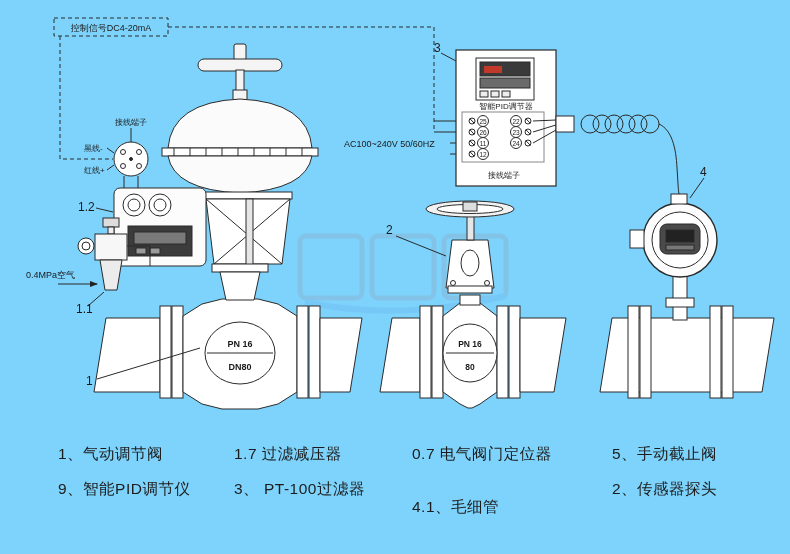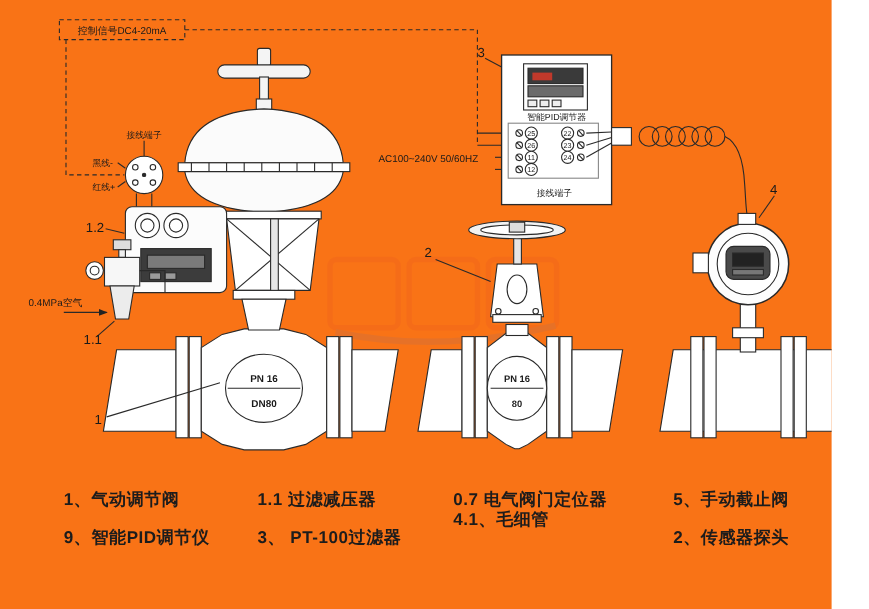--- a/index.html
+++ b/index.html
@@ -1,19 +1,19 @@
 <!DOCTYPE html>
 <html><head>
 <meta charset="utf-8">
 <style>
   html,body{margin:0;padding:0;background:#fff;}
-  .page{position:relative;width:725px;height:554px;background:#f97316;overflow:hidden;
-        font-family:"Liberation Sans","DejaVu Sans",sans-serif;padding-left:31px;}
+  .page{position:relative;width:790px;height:554px;background:#7dd3fc;overflow:hidden;
+        font-family:"Liberation Sans","DejaVu Sans",sans-serif;}
   .page svg{position:absolute;left:0;top:0;}
-  .legend-item{position:absolute;font-size:15.5px;color:#1c1c1c;letter-spacing:0.5px;white-space:nowrap;font-weight:bold;}
+  .legend-item{position:absolute;font-size:15.5px;color:#1c1c1c;letter-spacing:0.5px;white-space:nowrap;}
   text{fill:#1a1a1a;font-family:"Liberation Sans","DejaVu Sans",sans-serif;}
 </style>
 </head>
 <body>
 
 <div class="page">
 
 <svg width="790" height="430" viewBox="0 0 790 430">
   <defs>
     <marker id="arr" markerWidth="8" markerHeight="6" refX="7" refY="3" orient="auto">
@@ -247,22 +247,22 @@
   <text x="86" y="385" font-size="12">1</text>
   <text x="76" y="313" font-size="12">1.1</text>
   <text x="78" y="211" font-size="12">1.2</text>
   <text x="386" y="234" font-size="12">2</text>
   <text x="434" y="52" font-size="12">3</text>
   <text x="700" y="176" font-size="12">4</text>
 </svg>
 
 <div>
   <span class="legend-item" style="left:58px;top:444px">1、气动调节阀</span>
-  <span class="legend-item" style="left:234px;top:444px">1.1 过滤减压器</span>
+  <span class="legend-item" style="left:234px;top:444px">1.7 过滤减压器</span>
   <span class="legend-item" style="left:412px;top:444px">0.7 电气阀门定位器</span>
   <span class="legend-item" style="left:612px;top:444px">5、手动截止阀</span>
   <span class="legend-item" style="left:58px;top:479px">9、智能PID调节仪</span>
   <span class="legend-item" style="left:234px;top:479px">3、 PT-100过滤器</span>
-  <span class="legend-item" style="left:412px;top:462px">4.1、毛细管</span>
+  <span class="legend-item" style="left:412px;top:497px">4.1、毛细管</span>
   <span class="legend-item" style="left:612px;top:479px">2、传感器探头</span>
 </div>
 
 </div>
 
 </body></html>

